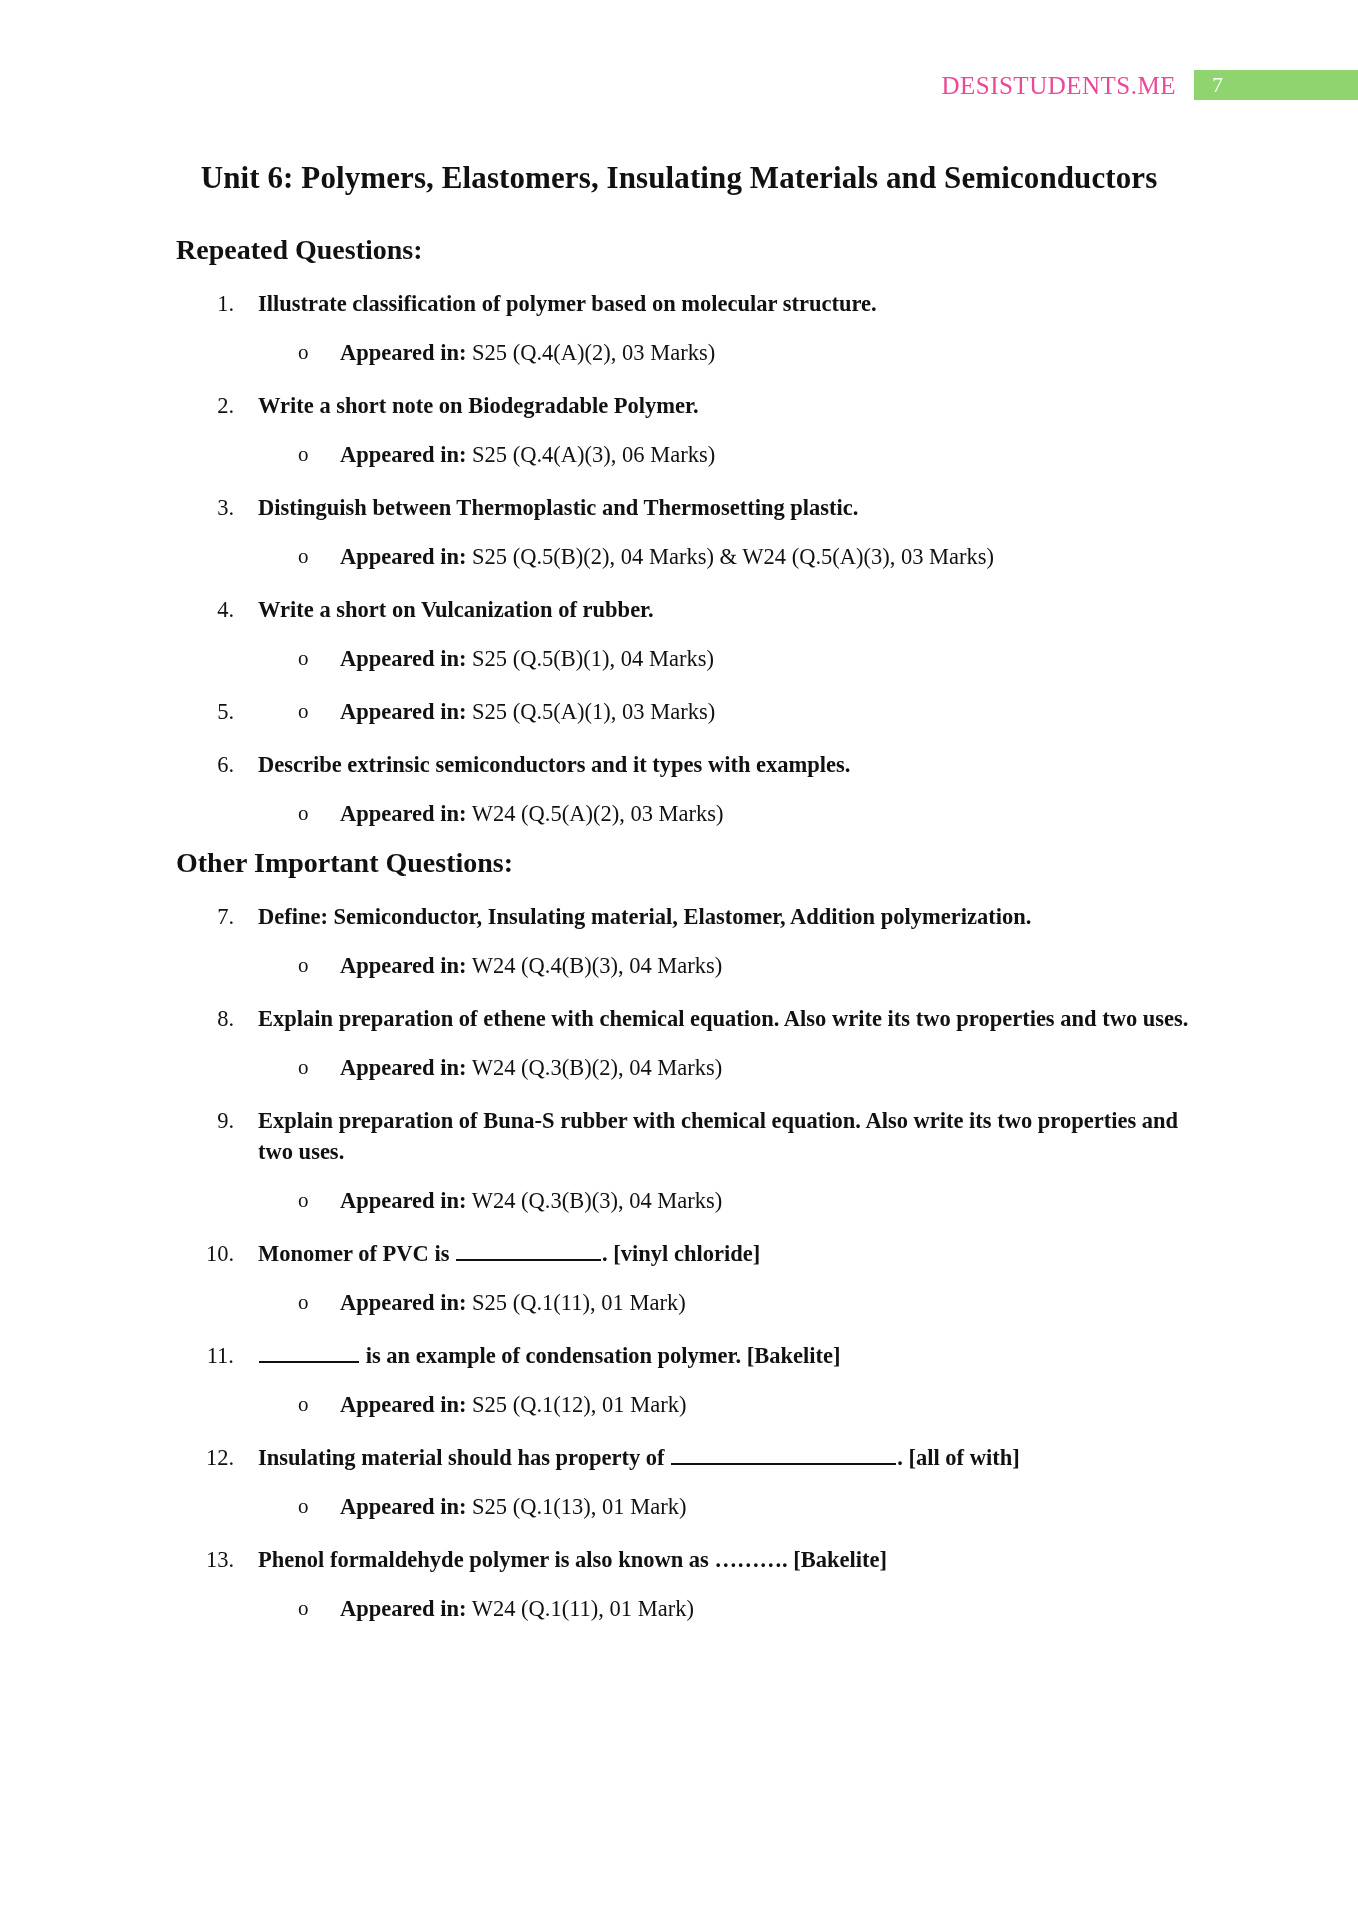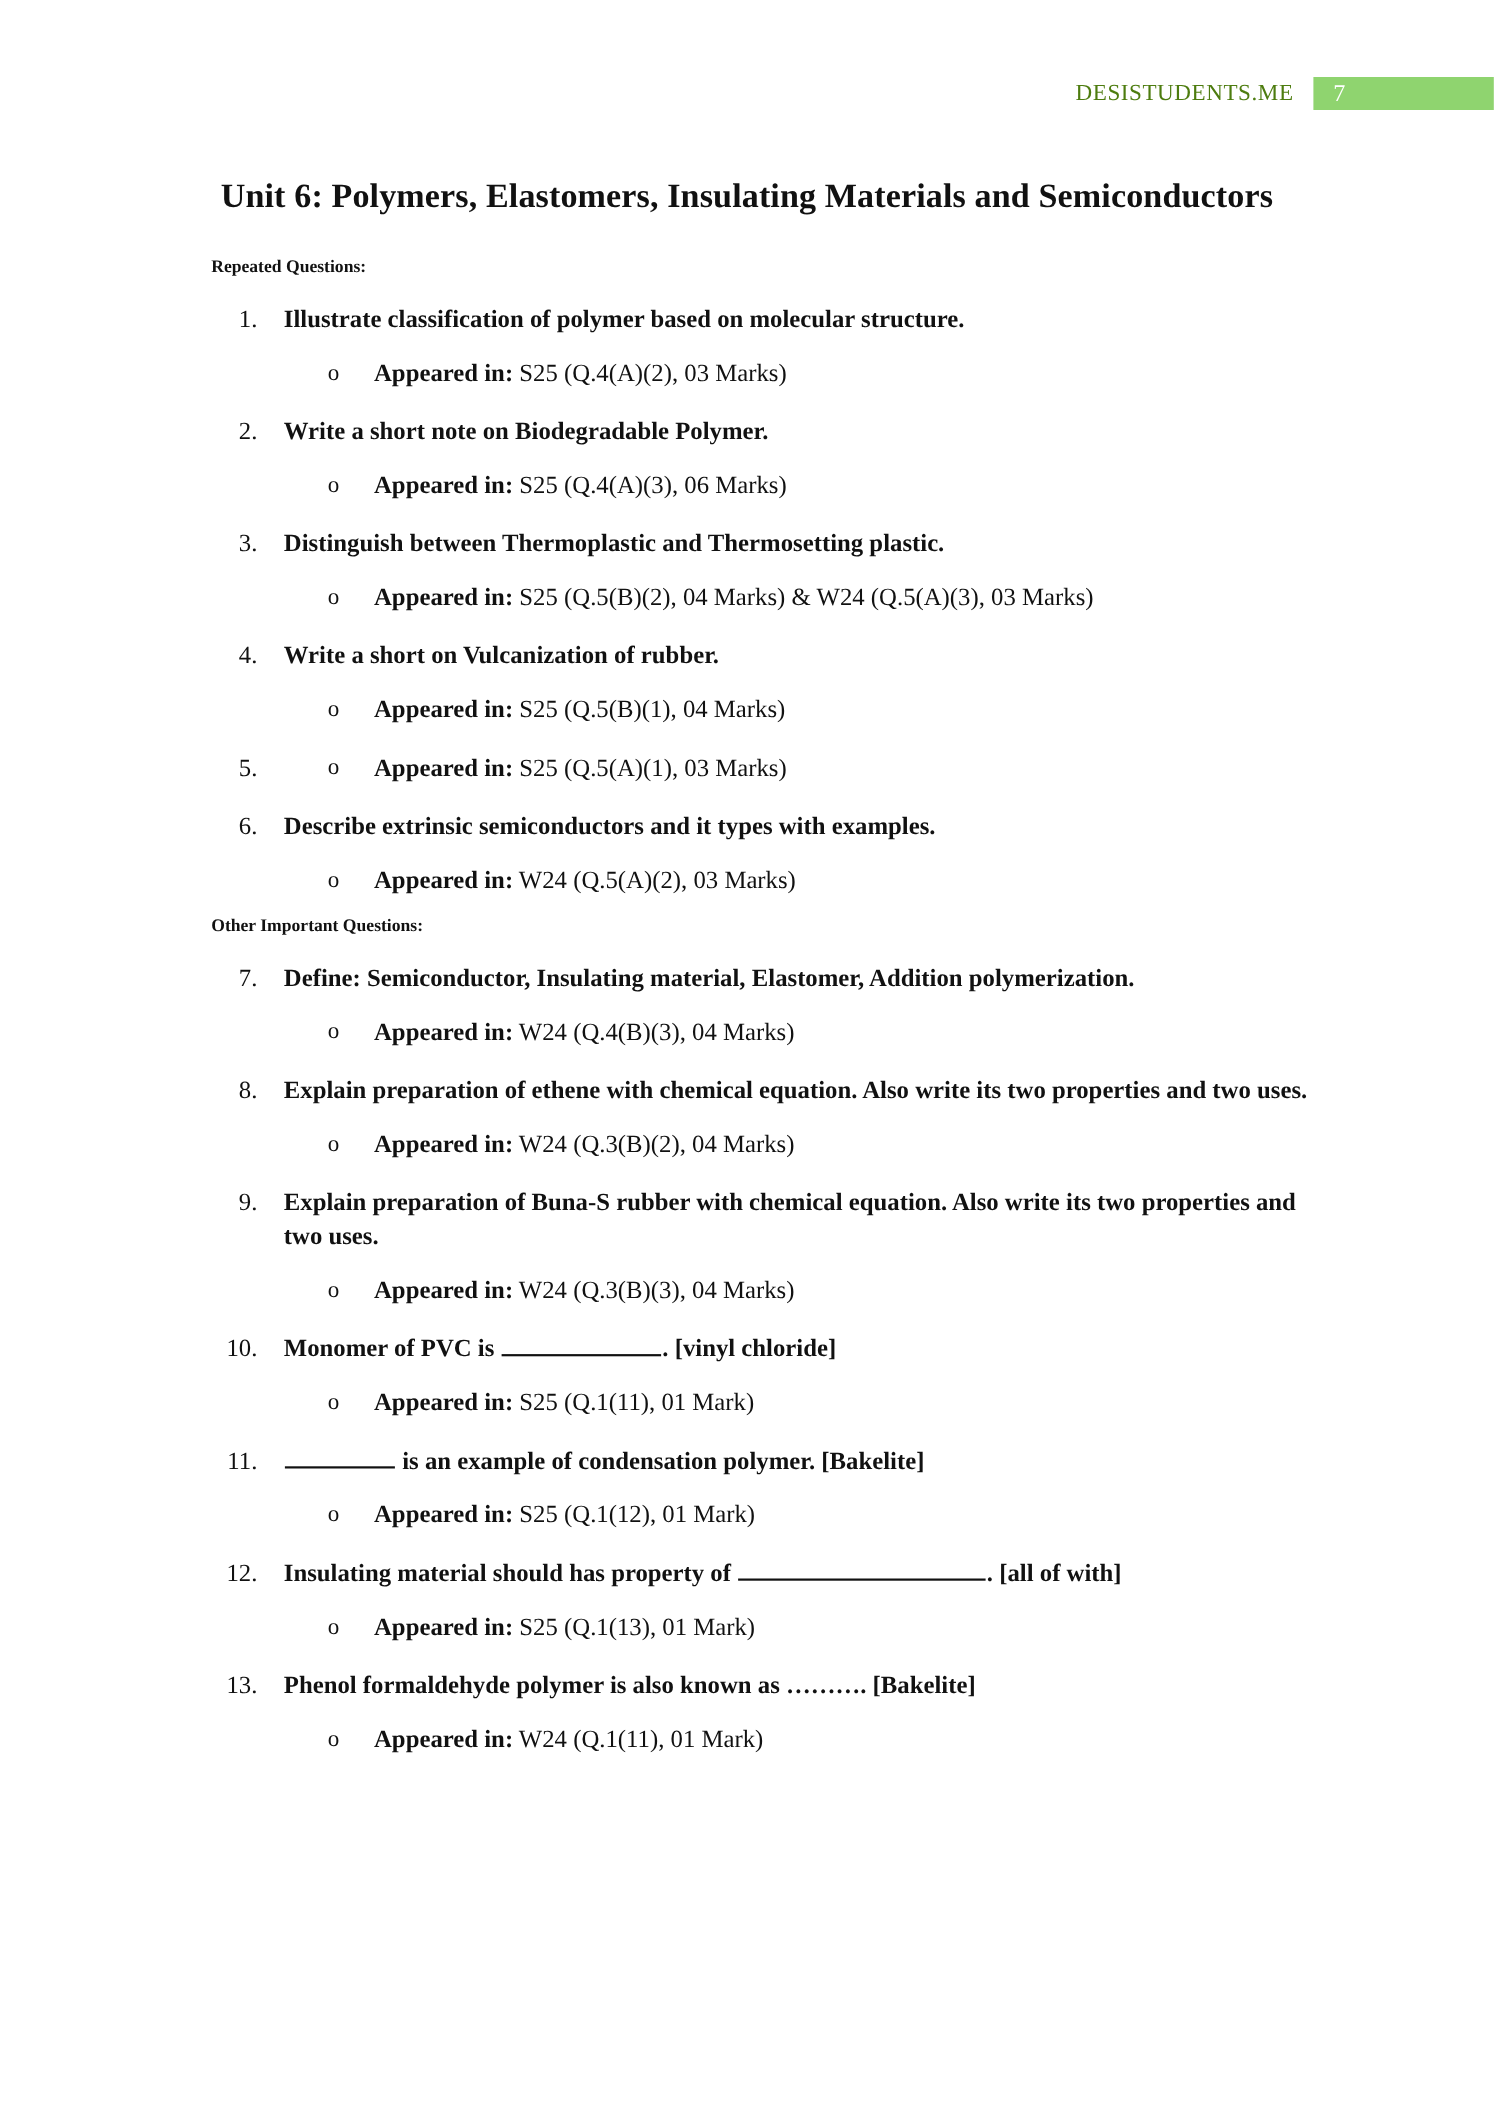--- a/index.html
+++ b/index.html
@@ -21,22 +21,22 @@
       position: absolute;
       top: 70px;
       right: 0;
       left: 0;
       height: 30px;
     }
     .site-name {
       position: absolute;
       right: 182px;
       top: 2px;
-      font-size: 21px;
-      color: #4d7c0f;
+      font-size: 25px;
+      color: #ec4899;
       font-variant: small-caps;
       letter-spacing: 0.5px;
     }
     .page-number-bar {
       position: absolute;
       left: 1194px;
       top: 0px;
       width: 164px;
       height: 30px;
       background: #8fd46f;
@@ -58,22 +58,22 @@
     .unit-title {
       text-align: center;
       font-weight: bold;
       font-size: 31px;
       margin: 0;
       letter-spacing: 0.1px;
       transform: translateX(-6px);
     }
     .section-heading {
       font-weight: bold;
-      font-size: 16px;
-      margin: 16px;
+      font-size: 28px;
+      margin: 0;
       padding-left: 164px;
     }
     .section-heading.repeated { margin-top: 38px; }
     .section-heading.other { margin-top: 18px; font-family: Liberation Serif, serif; }
 
     .questions {
       list-style: none;
       margin: 0;
       padding: 0;
     }

